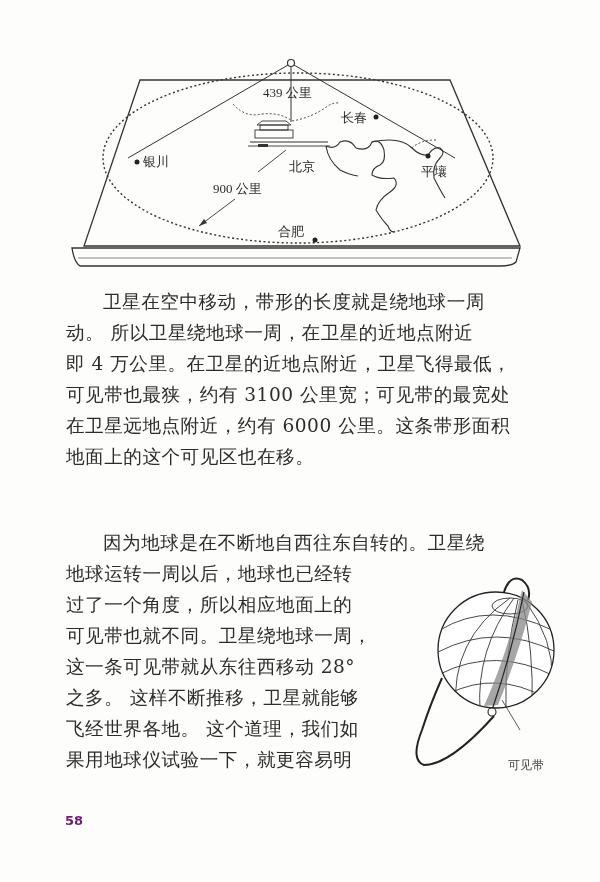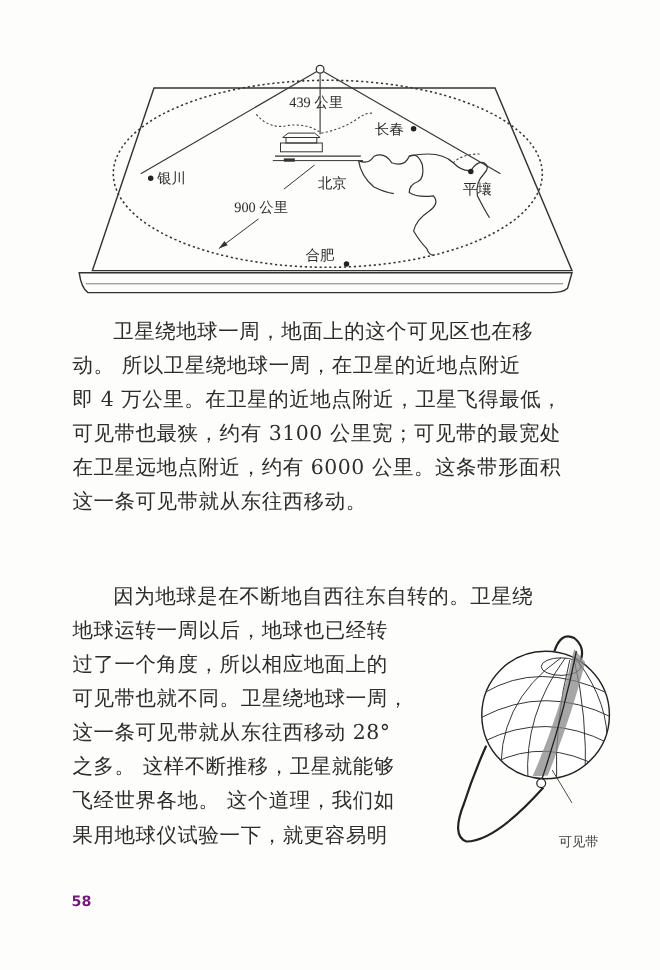--- a/index.html
+++ b/index.html
@@ -81,26 +81,26 @@
   <span class="map-label" style="left:263px;top:86px;">439 公里</span>
   <span class="map-label" style="left:341px;top:111px;">长春</span>
   <span class="map-label" style="left:143px;top:155px;">银川</span>
   <span class="map-label" style="left:289px;top:160px;">北京</span>
   <span class="map-label" style="left:421px;top:165px;">平壤</span>
   <span class="map-label" style="left:213px;top:182px;">900 公里</span>
   <span class="map-label" style="left:278px;top:225px;">合肥</span>
 </div>
 
 <div class="para" style="top:286px;">
-  <span class="line indent">卫星绕地球一周，地面上的这个可见区也在移</span>
+  <span class="line indent">卫星在空中移动，带形的长度就是绕地球一周</span>
   <span class="line">动。 所以卫星绕地球一周，在卫星的近地点附近</span>
   <span class="line">即 4 万公里。在卫星的近地点附近，卫星飞得最低，</span>
   <span class="line">可见带也最狭，约有 3100 公里宽；可见带的最宽处</span>
   <span class="line">在卫星远地点附近，约有 6000 公里。这条带形面积</span>
-  <span class="line">这一条可见带就从东往西移动。</span>
+  <span class="line">地面上的这个可见区也在移。</span>
 </div>
 
 <div class="para" style="top:527px;">
   <span class="line indent">因为地球是在不断地自西往东自转的。卫星绕</span>
   <span class="line short">地球运转一周以后，地球也已经转</span>
   <span class="line short">过了一个角度，所以相应地面上的</span>
   <span class="line short">可见带也就不同。卫星绕地球一周，</span>
   <span class="line short">这一条可见带就从东往西移动 28°</span>
   <span class="line short">之多。 这样不断推移，卫星就能够</span>
   <span class="line short">飞经世界各地。 这个道理，我们如</span>

